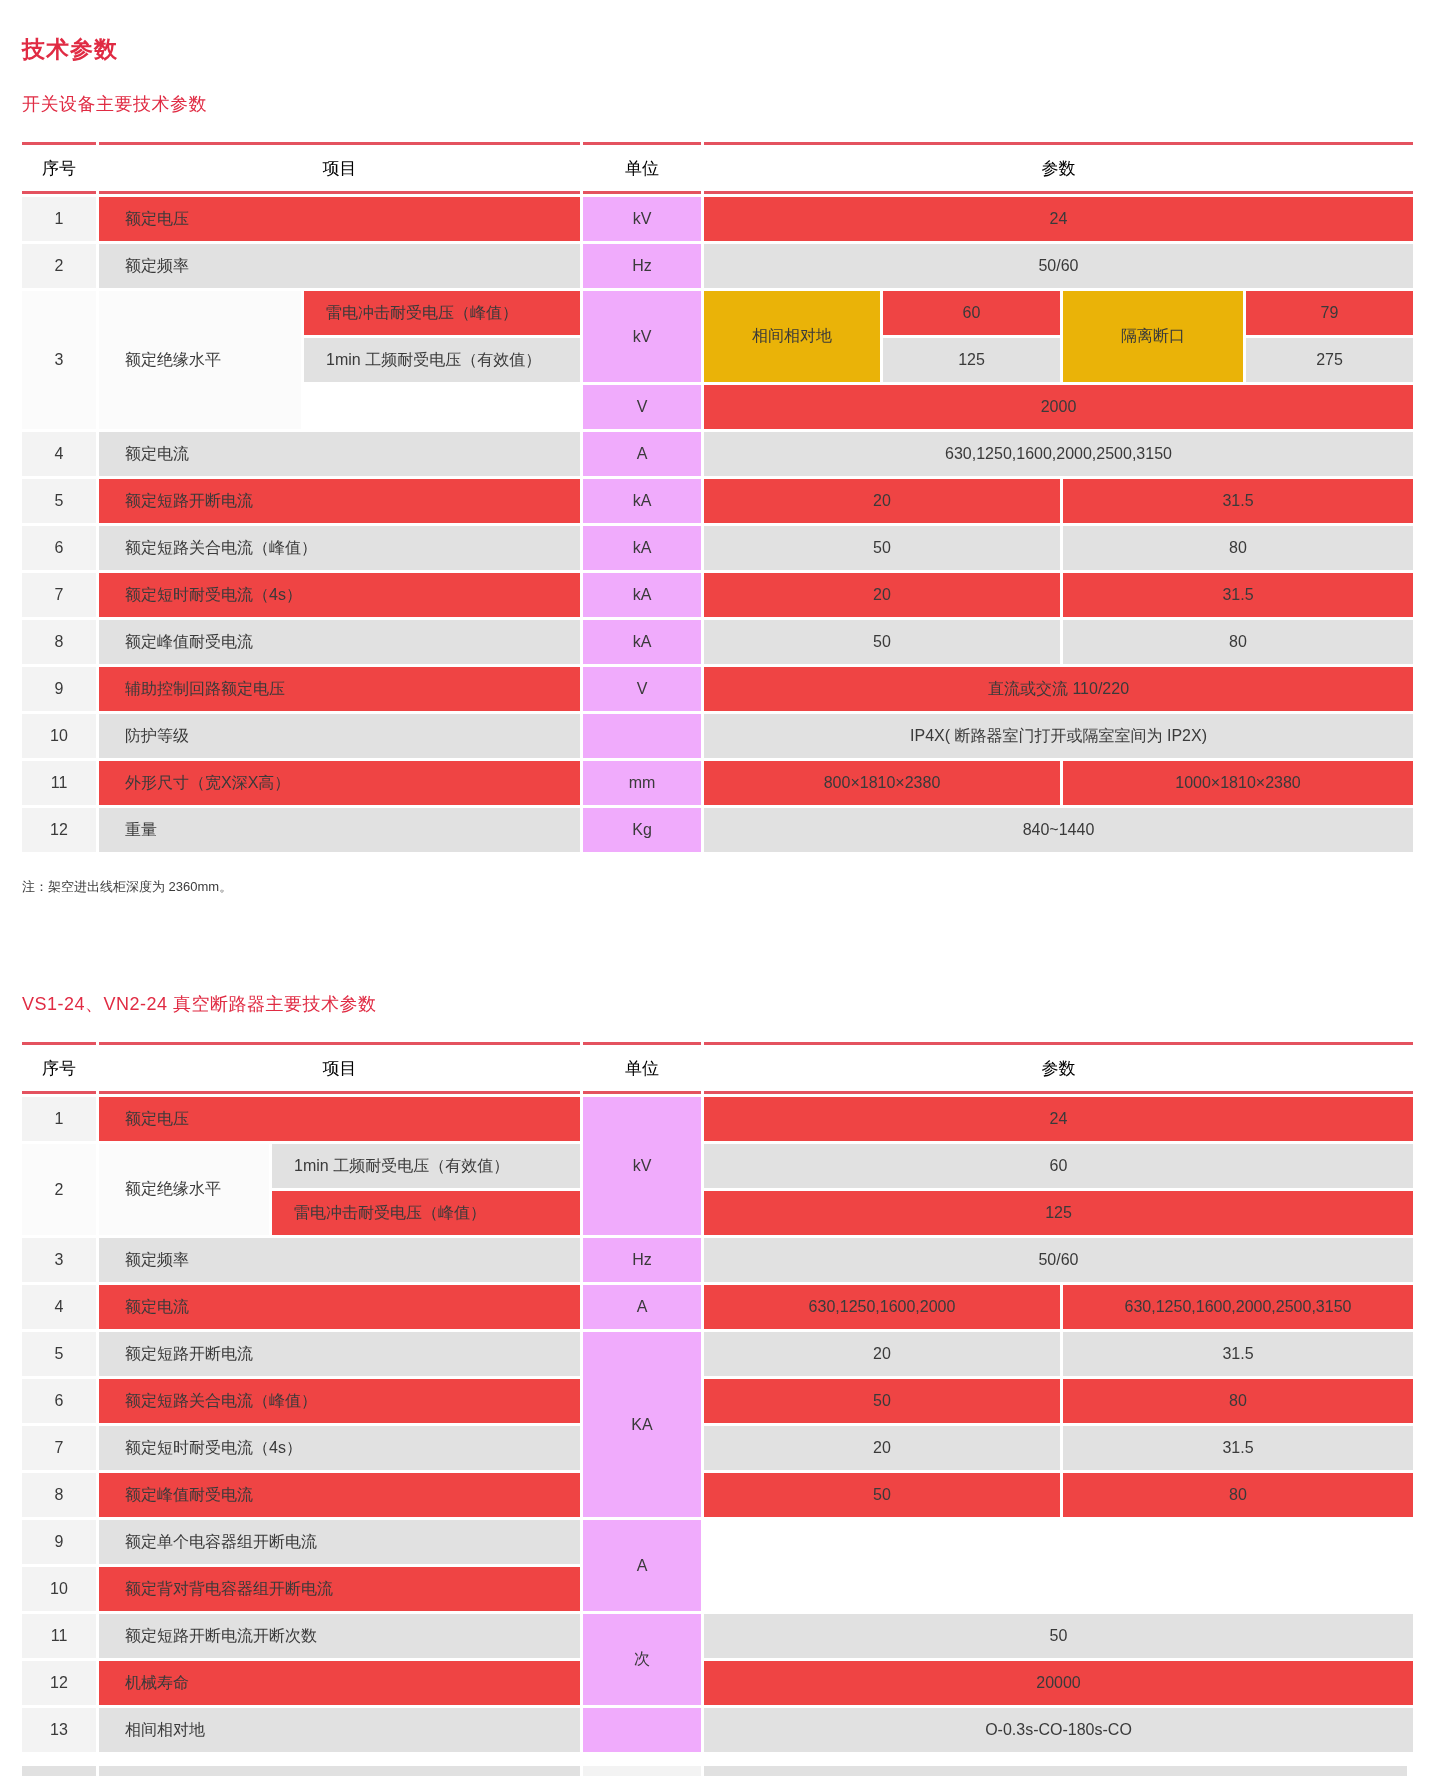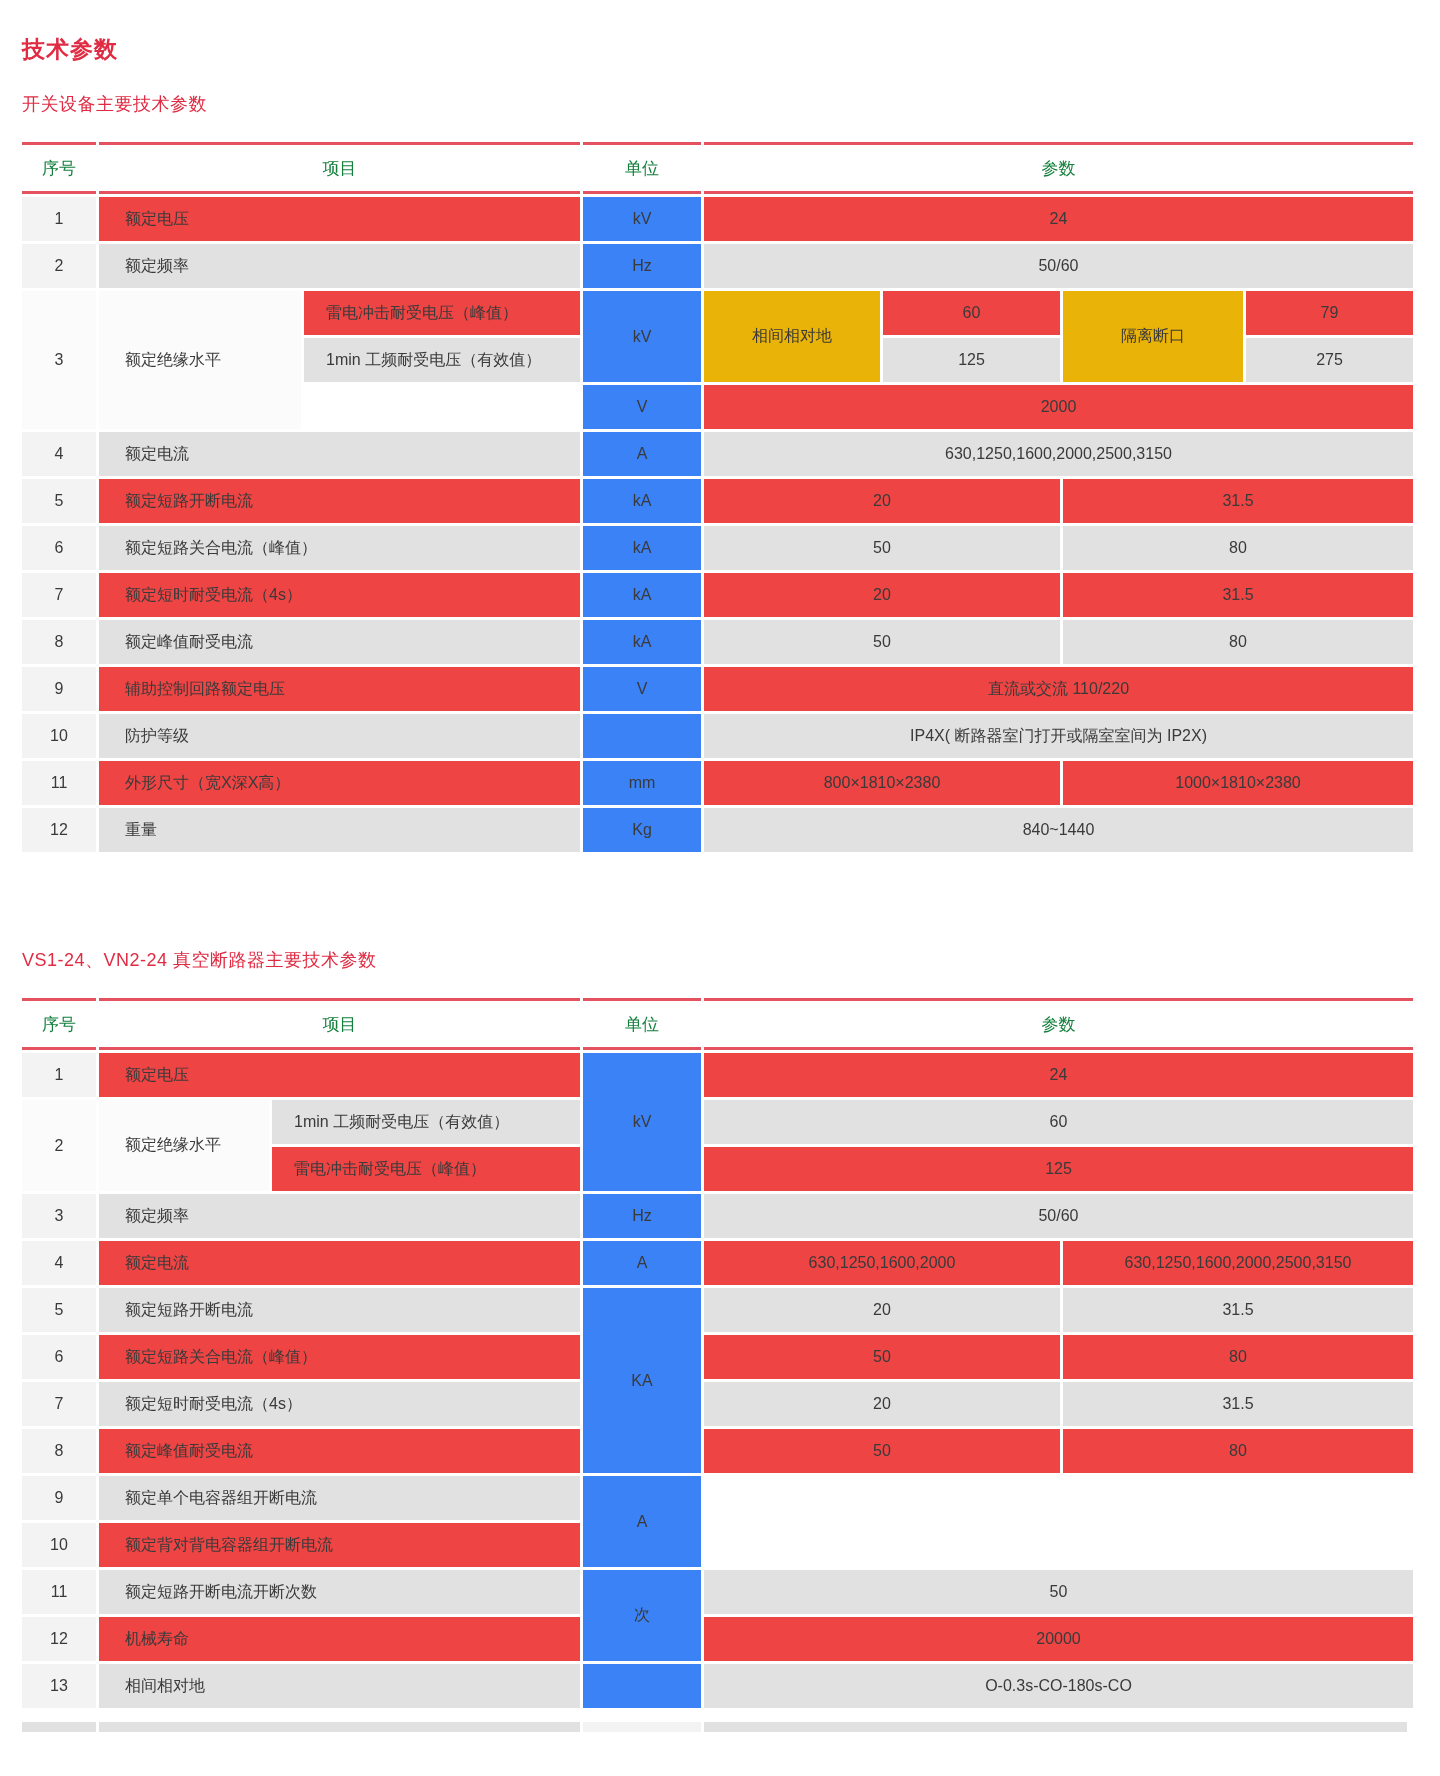--- a/index.html
+++ b/index.html
@@ -14,27 +14,27 @@
 
   .tbl{ display:grid; gap:3px; background:#ffffff; margin-top:26px; }
   .t1{ grid-template-columns:74px 202px 276px 118px 176px 177px 180px 167px;
        grid-template-rows:52px repeat(14,44px); }
   .t2{ grid-template-columns:74px 170px 308px 118px 176px 177px 180px 167px;
        grid-template-rows:52px repeat(14,44px); }
 
   .c{ display:flex; align-items:center; justify-content:center;
       font-size:16px; color:#3a3a3a; box-sizing:border-box; }
   .h{ background:#ffffff; border-top:3px solid #e4525f; border-bottom:3px solid #e4525f;
-      font-size:17px; color:#15803d; }
+      font-size:17px; color:#000000; }
   .s1{ background:#ef4444; }
   .s2{ background:#e1e1e1; }
   .lab{ background:#eab308; }
   .w{ background:#fbfbfb; }
   .no{ background:#f3f3f3; }
-  .unit{ background:#3b82f6; }
+  .unit{ background:#f0abfc; }
   .item{ justify-content:flex-start; padding-left:26px; }
   .sub{ justify-content:flex-start; padding-left:22px; }
 
   .note{ margin-top:26px; font-size:13px; color:#3c3c3c; }
 
   .sliver{ display:grid; gap:3px; margin-top:14px;
            grid-template-columns:74px 481px 118px 703px; grid-template-rows:10px; }
   .sliver div{ background:#e1e1e1; }
   .sliver .lt{ background:#f3f3f3; }
 </style>
@@ -121,20 +121,21 @@
     <div class="c unit" style="grid-area:14/4">mm</div>
     <div class="c s1" style="grid-area:14/5/15/7">800×1810×2380</div>
     <div class="c s1" style="grid-area:14/7/15/9">1000×1810×2380</div>
 
     <div class="c no" style="grid-area:15/1">12</div>
     <div class="c item s2" style="grid-area:15/2/16/4">重量</div>
     <div class="c unit" style="grid-area:15/4">Kg</div>
     <div class="c s2" style="grid-area:15/5/16/9">840~1440</div>
   </div>
 
+  <div class="note">注：架空进出线柜深度为 2360mm。</div>
 
   <div class="sec-title second">VS1-24、VN2-24 真空断路器主要技术参数</div>
 
   <div class="tbl t2">
 
     <div class="c h" style="grid-area:1/1">序号</div>
     <div class="c h" style="grid-area:1/2/2/4">项目</div>
     <div class="c h" style="grid-area:1/4">单位</div>
     <div class="c h" style="grid-area:1/5/2/9">参数</div>
 

